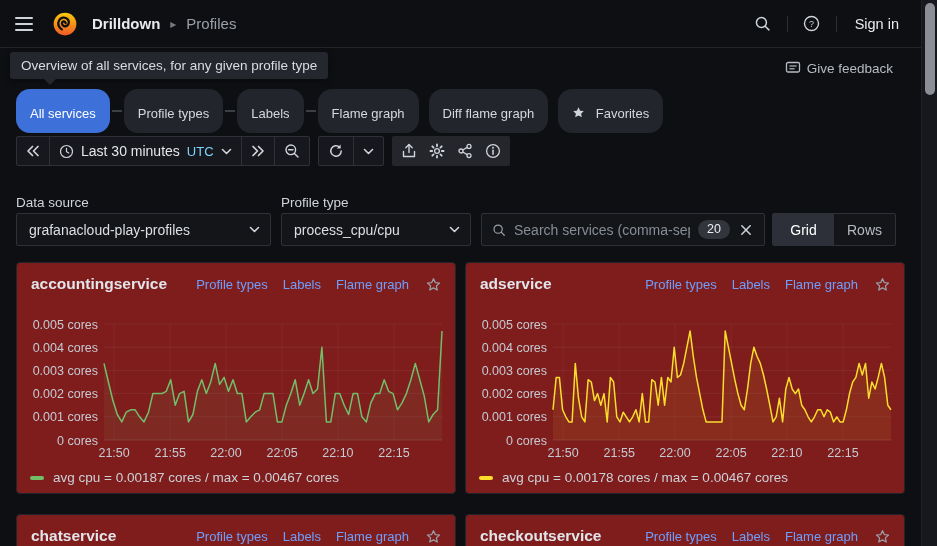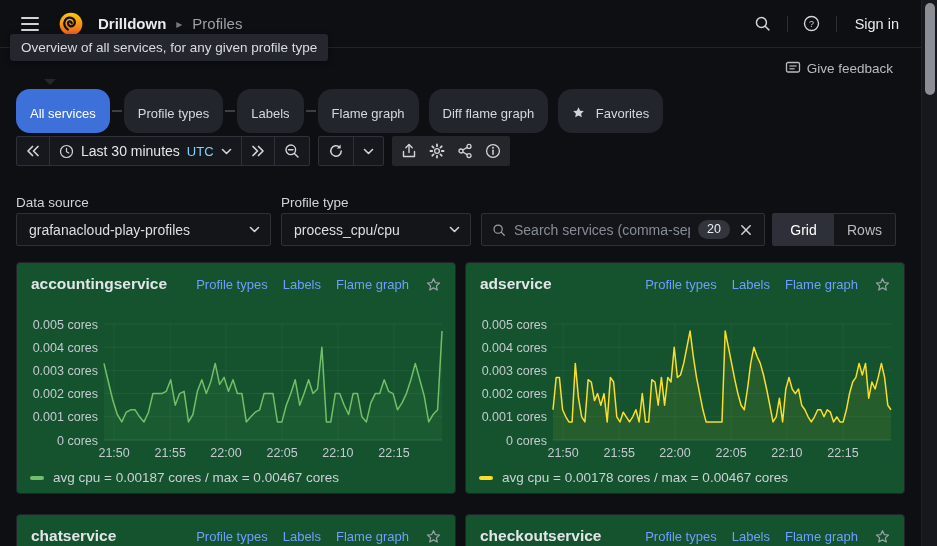--- a/index.html
+++ b/index.html
@@ -7,40 +7,40 @@
   body {
     font-family:"Liberation Sans","DejaVu Sans",sans-serif;
     background:#0e0f13; color:#d5d9de;
     position:relative;
   }
   .screen { position:absolute; inset:0; }
 
   
   .topnav {
     position:absolute; top:0; left:0; width:921px; height:48px;
-    display:flex; align-items:center; padding:0 14px 0 16px;
+    display:flex; align-items:center; padding:0 14px 0 10px;
     background:#0e0f13; border-bottom:1px solid #22242a;
   }
   .iconbtn { background:none; border:none; color:#cfd4da; display:flex; align-items:center; justify-content:center; width:28px; height:28px; cursor:pointer; }
   .logo { width:26px; height:26px; margin-left:14px; display:flex; }
   .crumbs { display:flex; align-items:center; margin-left:14px; font-size:15px; }
   .crumb-strong { color:#e8eaed; font-weight:600; }
   .crumb-sep { color:#767b83; margin:0 10px; font-size:12px; }
   .crumb-dim { color:#9aa0a8; font-weight:400; }
   .topnav-right { margin-left:auto; display:flex; align-items:center; gap:10px; }
   .vdiv { width:1px; height:16px; background:#2c2f36; }
   .signin { background:none; border:none; color:#e8eaed; font-size:14.5px; font-weight:500; padding:0 8px; cursor:pointer; font-family:inherit; }
 
   
   .scrollbar { position:absolute; top:0; right:0; width:16px; height:546px; background:#17181d; border-left:1px solid #1f2127; }
   .scroll-thumb { position:absolute; top:3px; left:3px; width:10px; height:92px; border-radius:5px; background:#8b8e94; }
 
   
   .tooltip {
-    position:absolute; left:10px; top:34px; height:27px;
+    position:absolute; left:10px; top:52px; height:27px;
     background:#25272e; border-radius:3px; padding:0 11px;
     display:flex; align-items:center; font-size:13.5px; color:#d9dce1;
     box-shadow:0 2px 6px rgba(0,0,0,.4);
   }
   .tooltip-arrow { position:absolute; left:44px; top:79px; width:0; height:0;
     border-left:6px solid transparent; border-right:6px solid transparent; border-top:6px solid #25272e; }
   .feedback { position:absolute; top:60px; right:44px; display:flex; align-items:center; gap:6px;
     color:#b7bcc3; font-size:13.5px; background:none; border:none; cursor:pointer; font-family:inherit; }
 
   
@@ -94,21 +94,21 @@
     border:1px solid #2e3238; border-radius:2px; background:#131519;
     display:flex; overflow:hidden;
   }
   .view-opt { flex:1; display:flex; align-items:center; justify-content:center;
     font-size:14px; color:#b6bbc2; background:none; border:none; cursor:pointer; font-family:inherit; }
   .view-opt.selected { background:#2d3038; color:#fff; font-weight:500; }
 
   
   .panel {
     position:absolute; width:440px; height:232px;
-    background:#14532d; border:1px solid #22242b; border-radius:4px;
+    background:#7f1d1d; border:1px solid #22242b; border-radius:4px;
   }
   .panel-head { display:flex; align-items:center; padding:12px 14px 0 14px; }
   .panel-title { font-size:15.5px; font-weight:600; color:#e2e5e9; }
   .panel-links { margin-left:auto; display:flex; align-items:center; gap:15px; }
   .plink { background:none; border:none; color:#6e9fff; font-size:13px; font-weight:500; cursor:pointer; font-family:inherit; padding:0; }
   .star-btn { background:none; border:none; color:#9ba1a9; cursor:pointer; display:flex; padding:0; margin-left:2px; }
   .chart-svg { position:absolute; left:2px; top:43px; }
   .chart-svg text.tick { font-size:12.5px; fill:#c4cad2; font-family:"Liberation Sans","DejaVu Sans",sans-serif; }
   .legend { position:absolute; left:13px; top:207px; display:flex; align-items:center; gap:9px; }
   .legend-swatch { width:14px; height:4px; border-radius:2px; }

